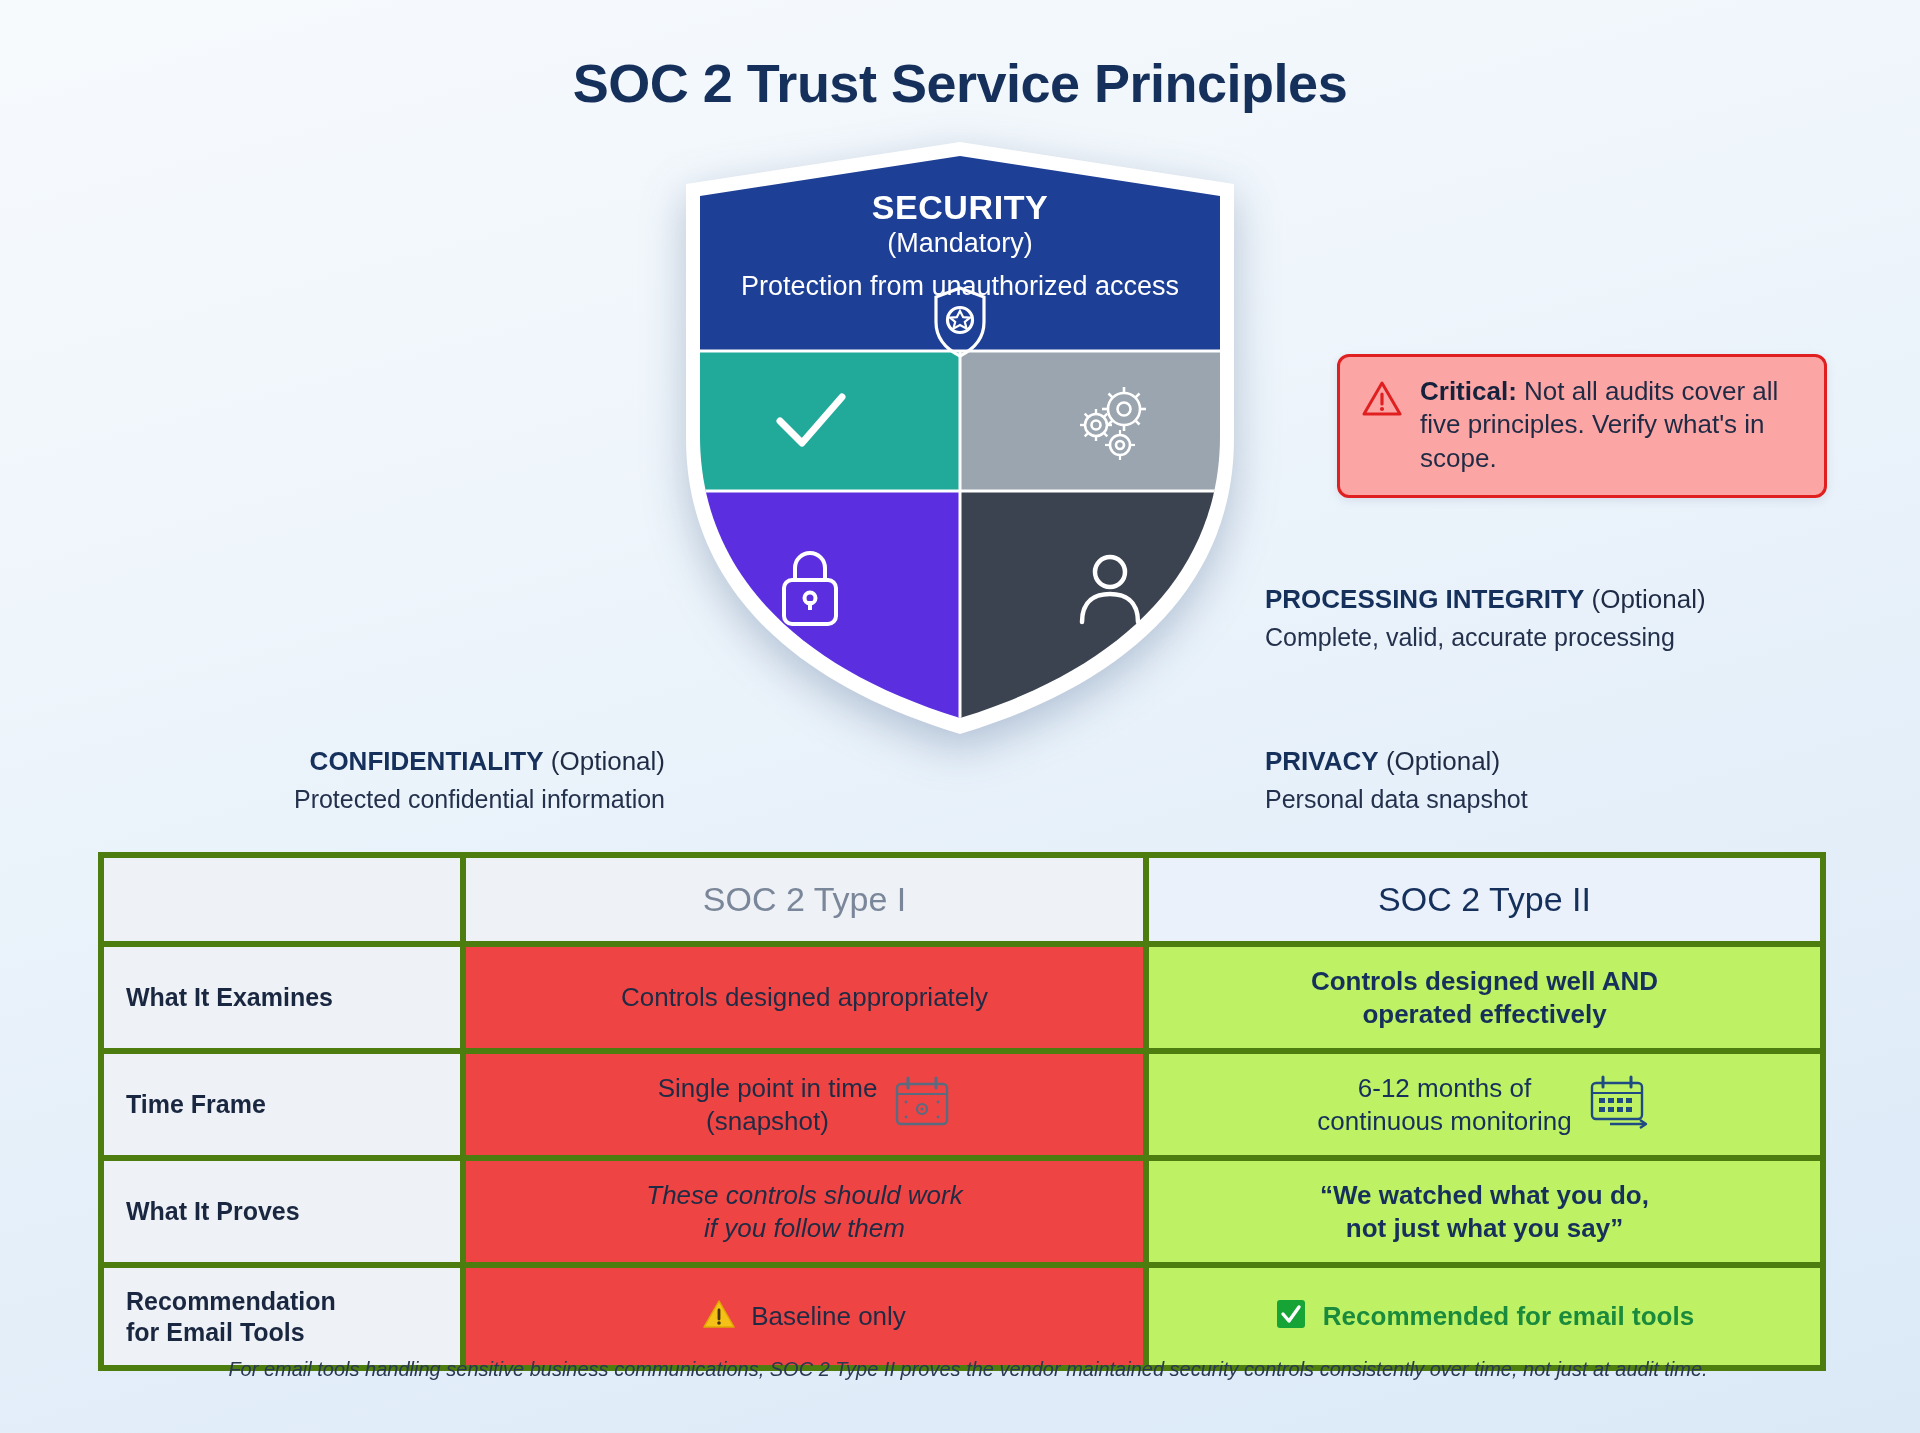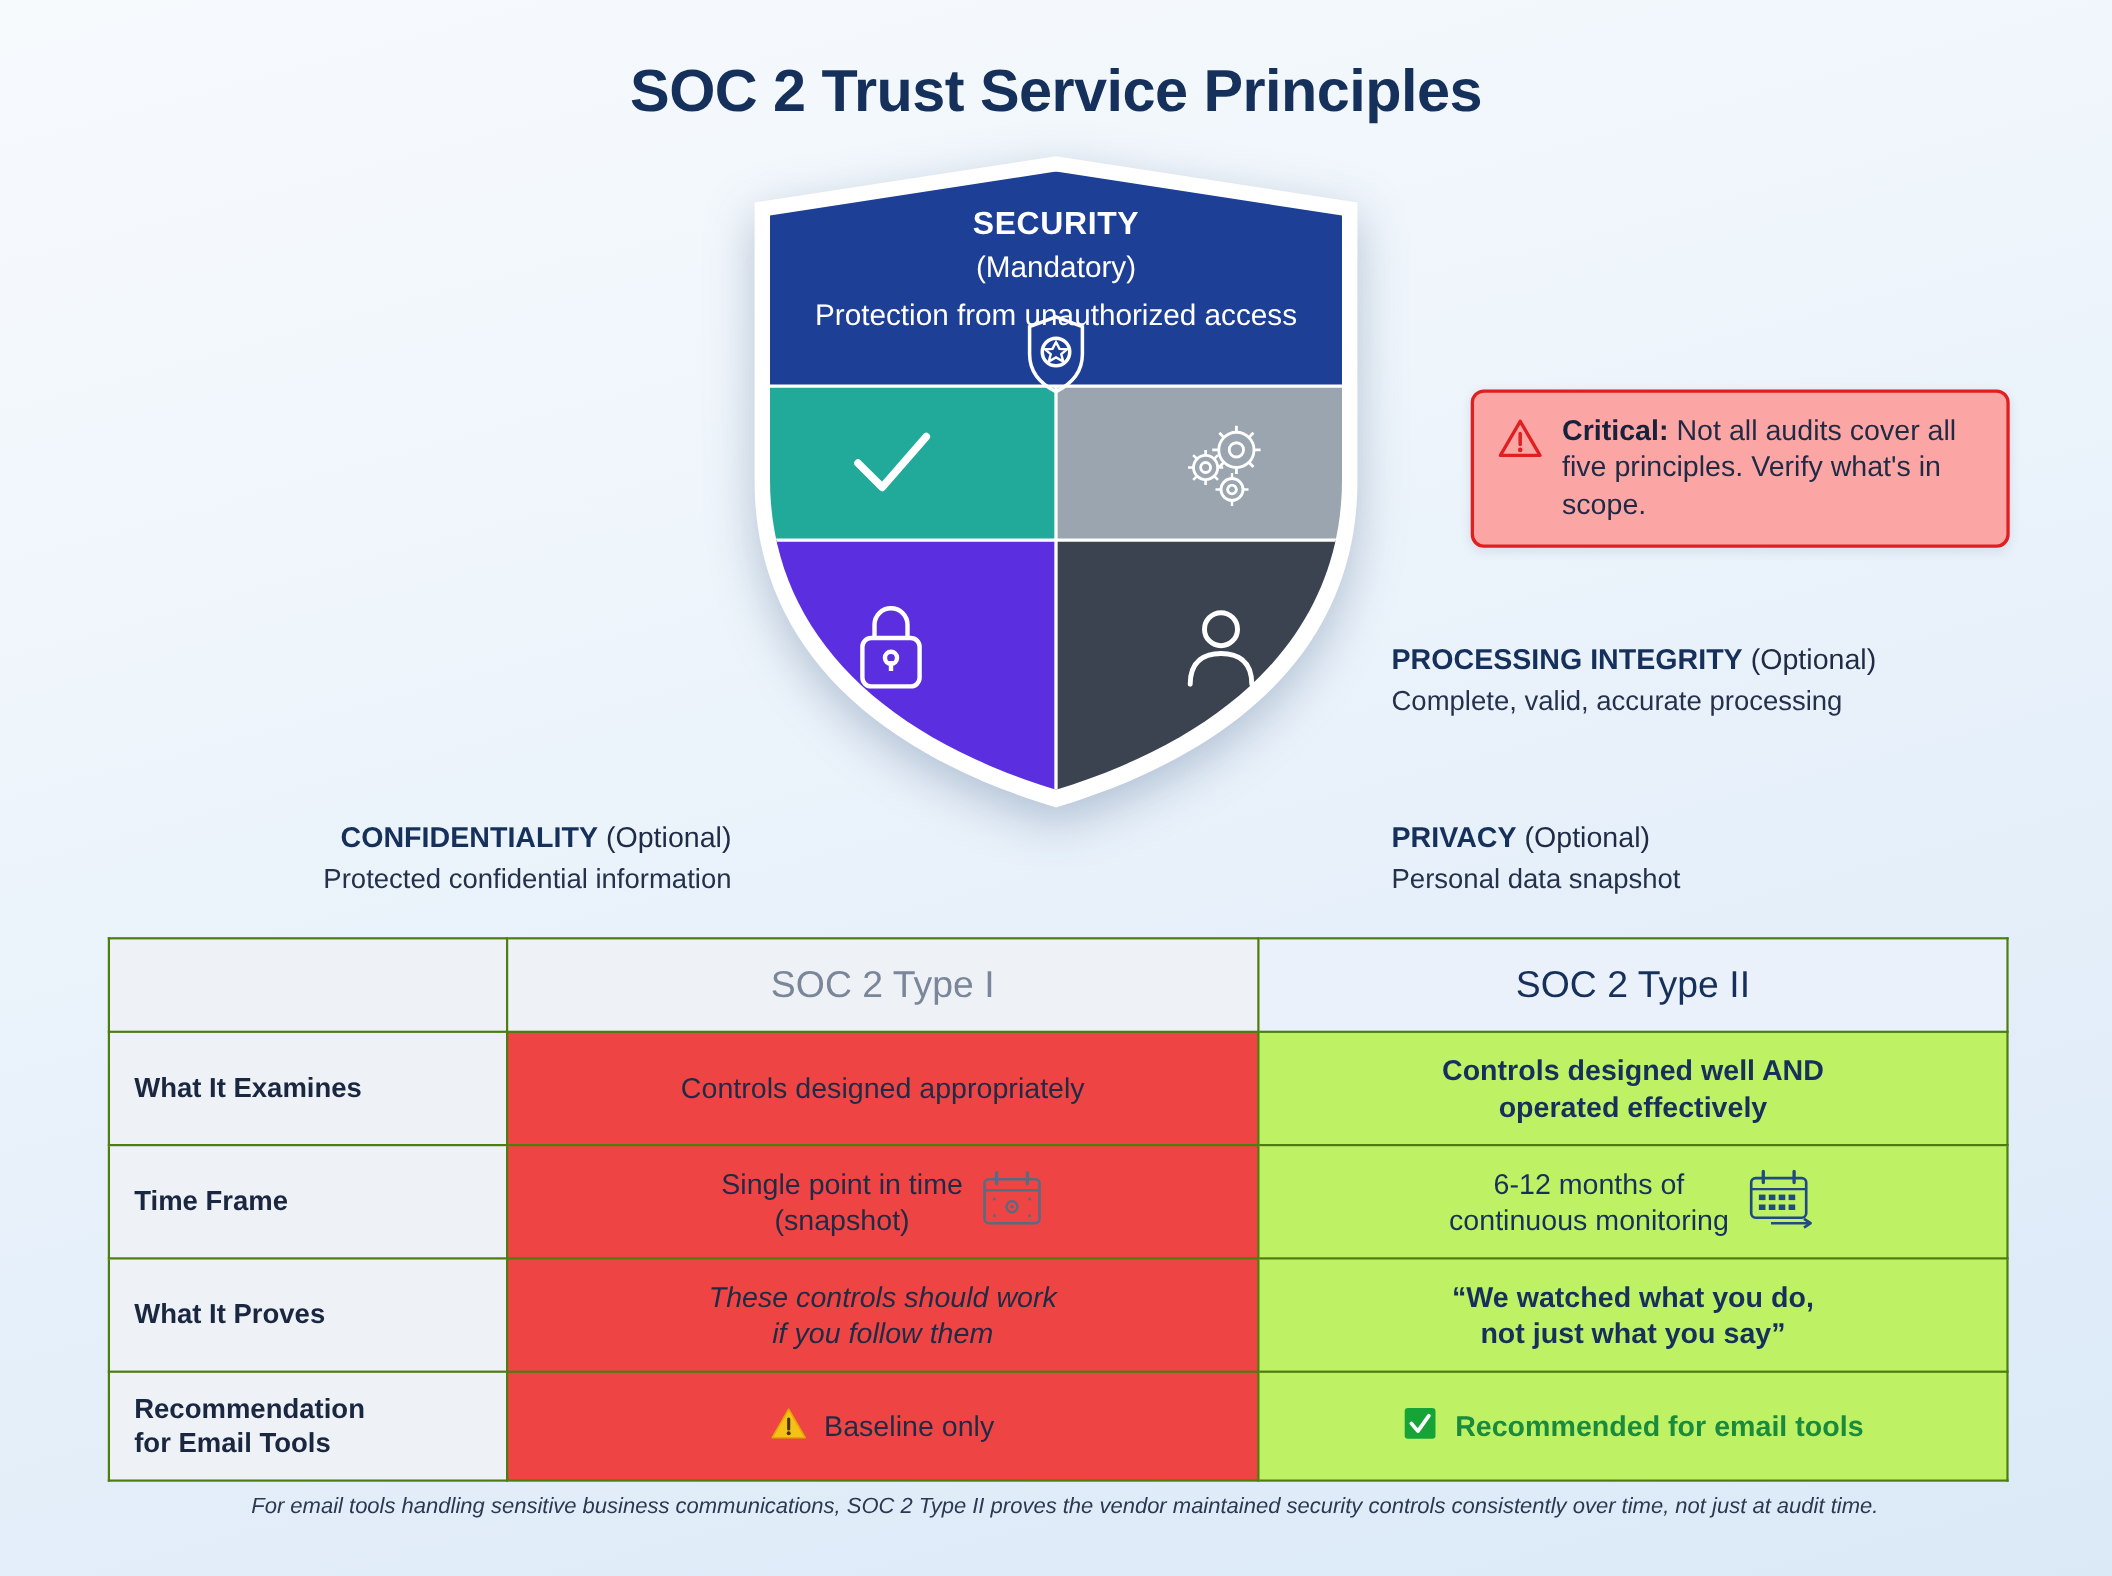--- a/index.html
+++ b/index.html
@@ -49,21 +49,21 @@
 
   .seg-label {
     position: absolute;
     text-align: center;
     width: 100%;
     color: #ffffff;
     pointer-events: none;
   }
   .sec-title {
     top: 52px;
-    font-size: 29px;
+    font-size: 34px;
     font-weight: bold;
     letter-spacing: 0.6px;
   }
   .sec-sub1 { top: 92px; font-size: 27px; }
   .sec-sub2 { top: 135px; font-size: 27px; }
 
   
   .callout {
     position: absolute;
     left: 1337px;
@@ -117,21 +117,21 @@
     left: 98px;
     top: 852px;
     width: 1728px;
   }
   table.cmp {
     width: 100%;
     border-collapse: collapse;
     background: rgba(255,255,255,0.35);
   }
   table.cmp th, table.cmp td {
-    border: 2px solid #4d7c0f;
+    border: 6px solid #4d7c0f;
     vertical-align: middle;
   }
   .th-blank { width: 362px; background: #eef1f5; }
   .th-t1 {
     background: #eef1f5;
     color: #7a8699;
     font-size: 34px;
     font-weight: normal;
     padding: 22px 10px;
     text-align: center;

